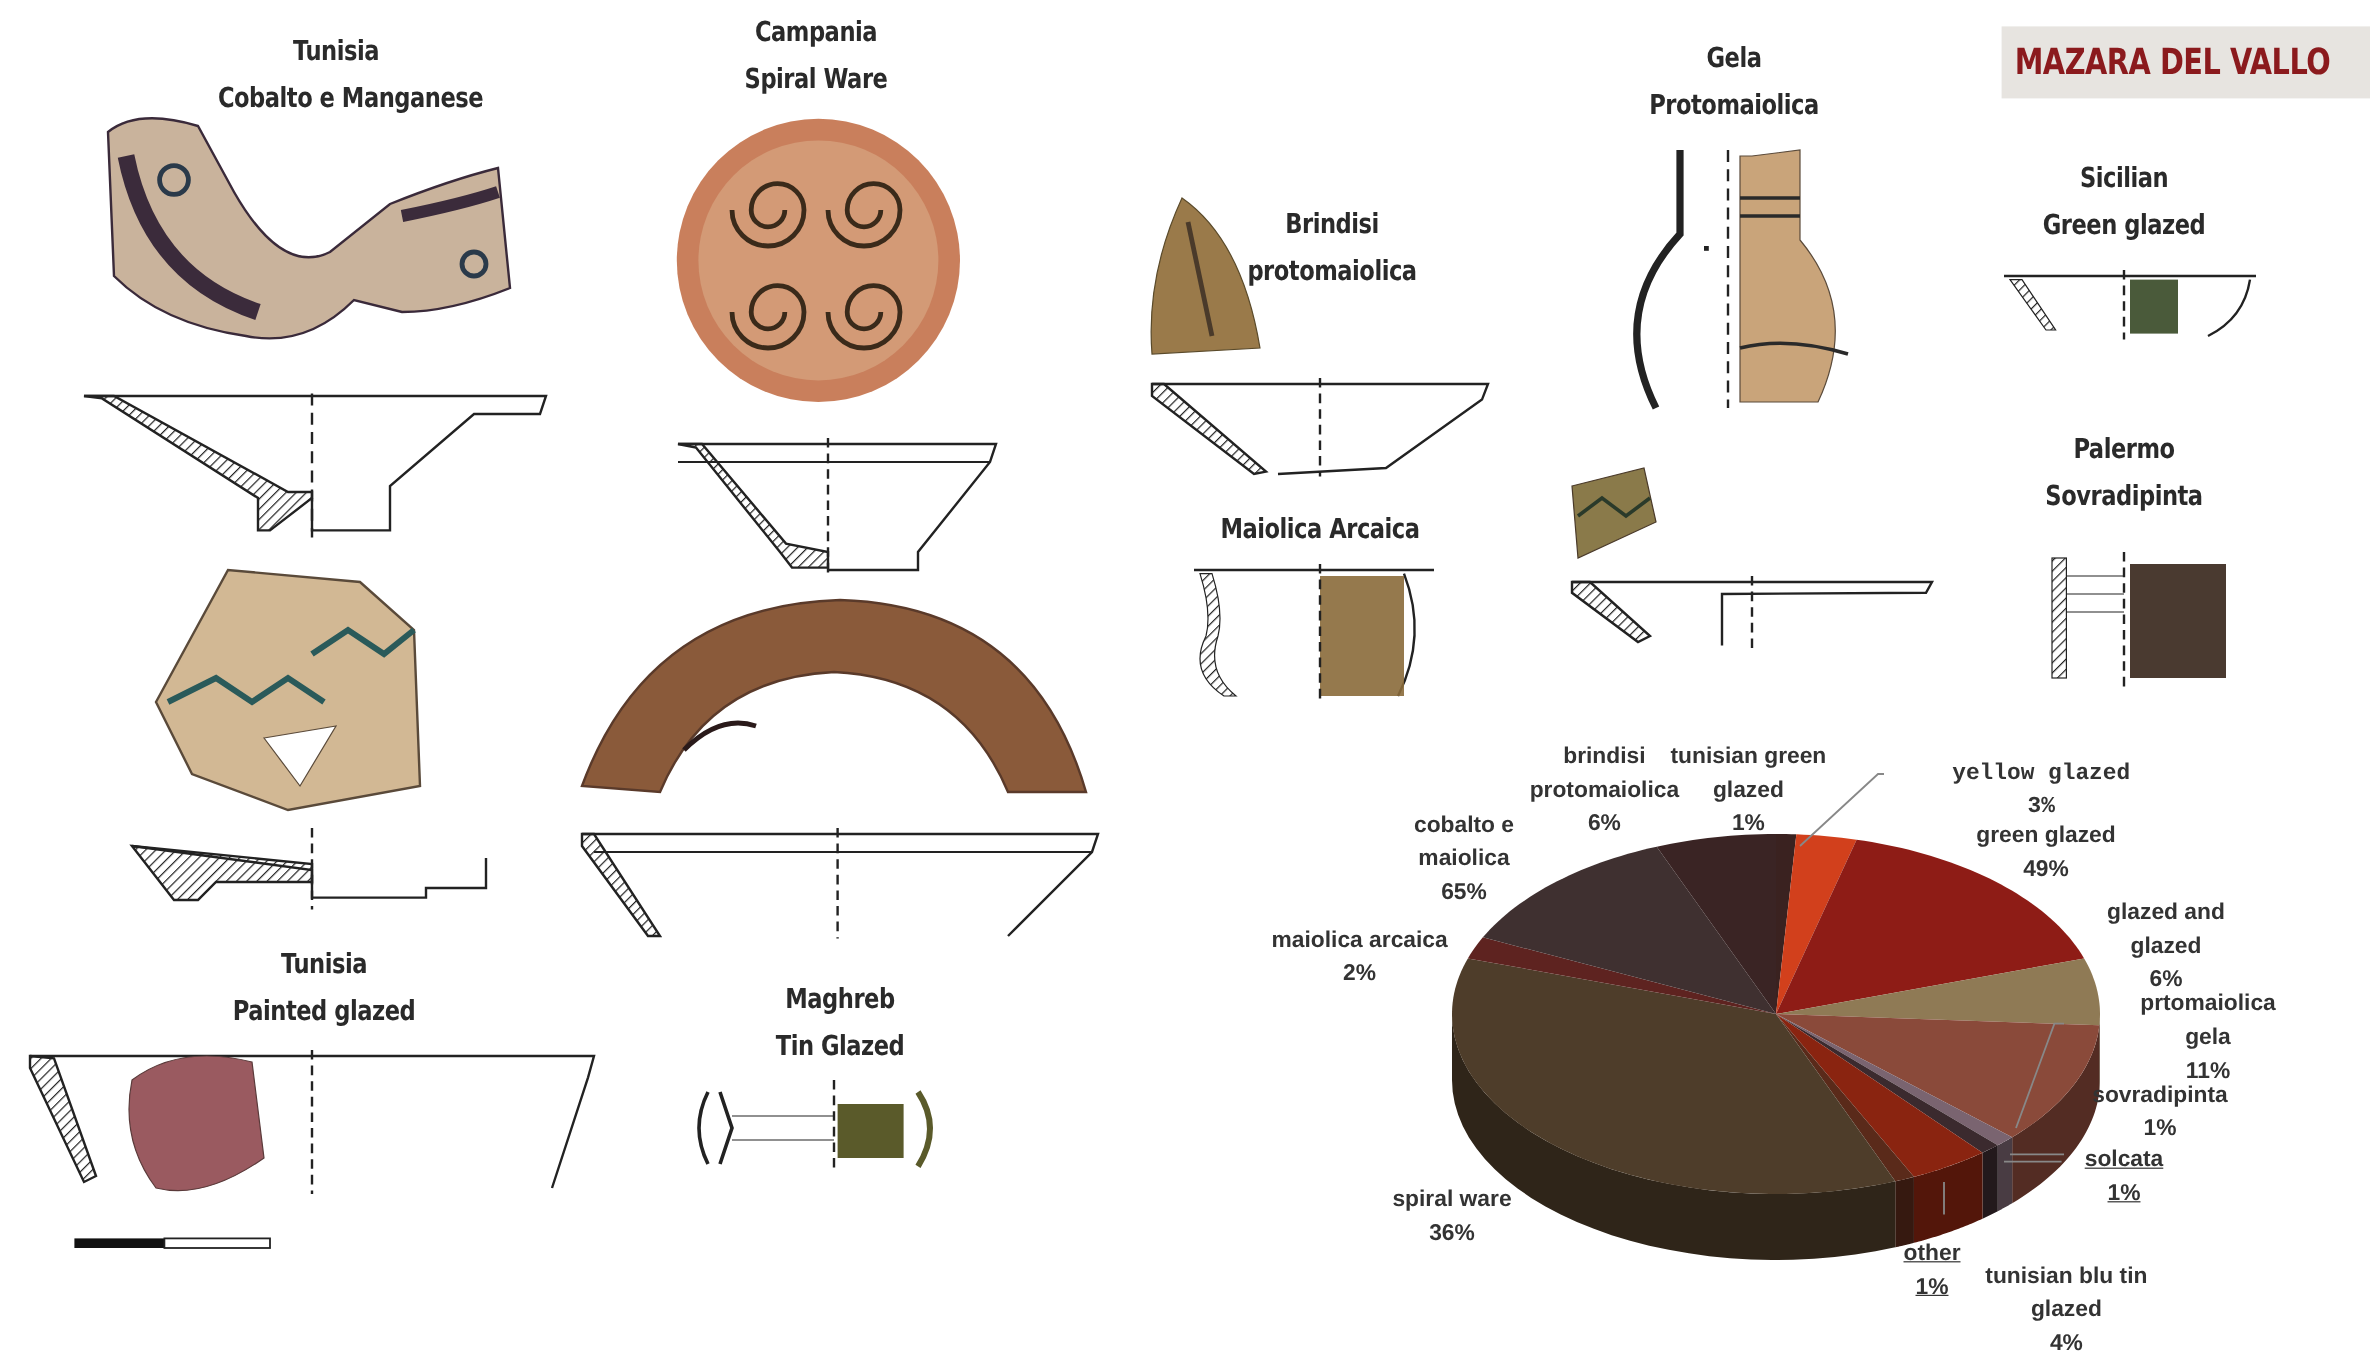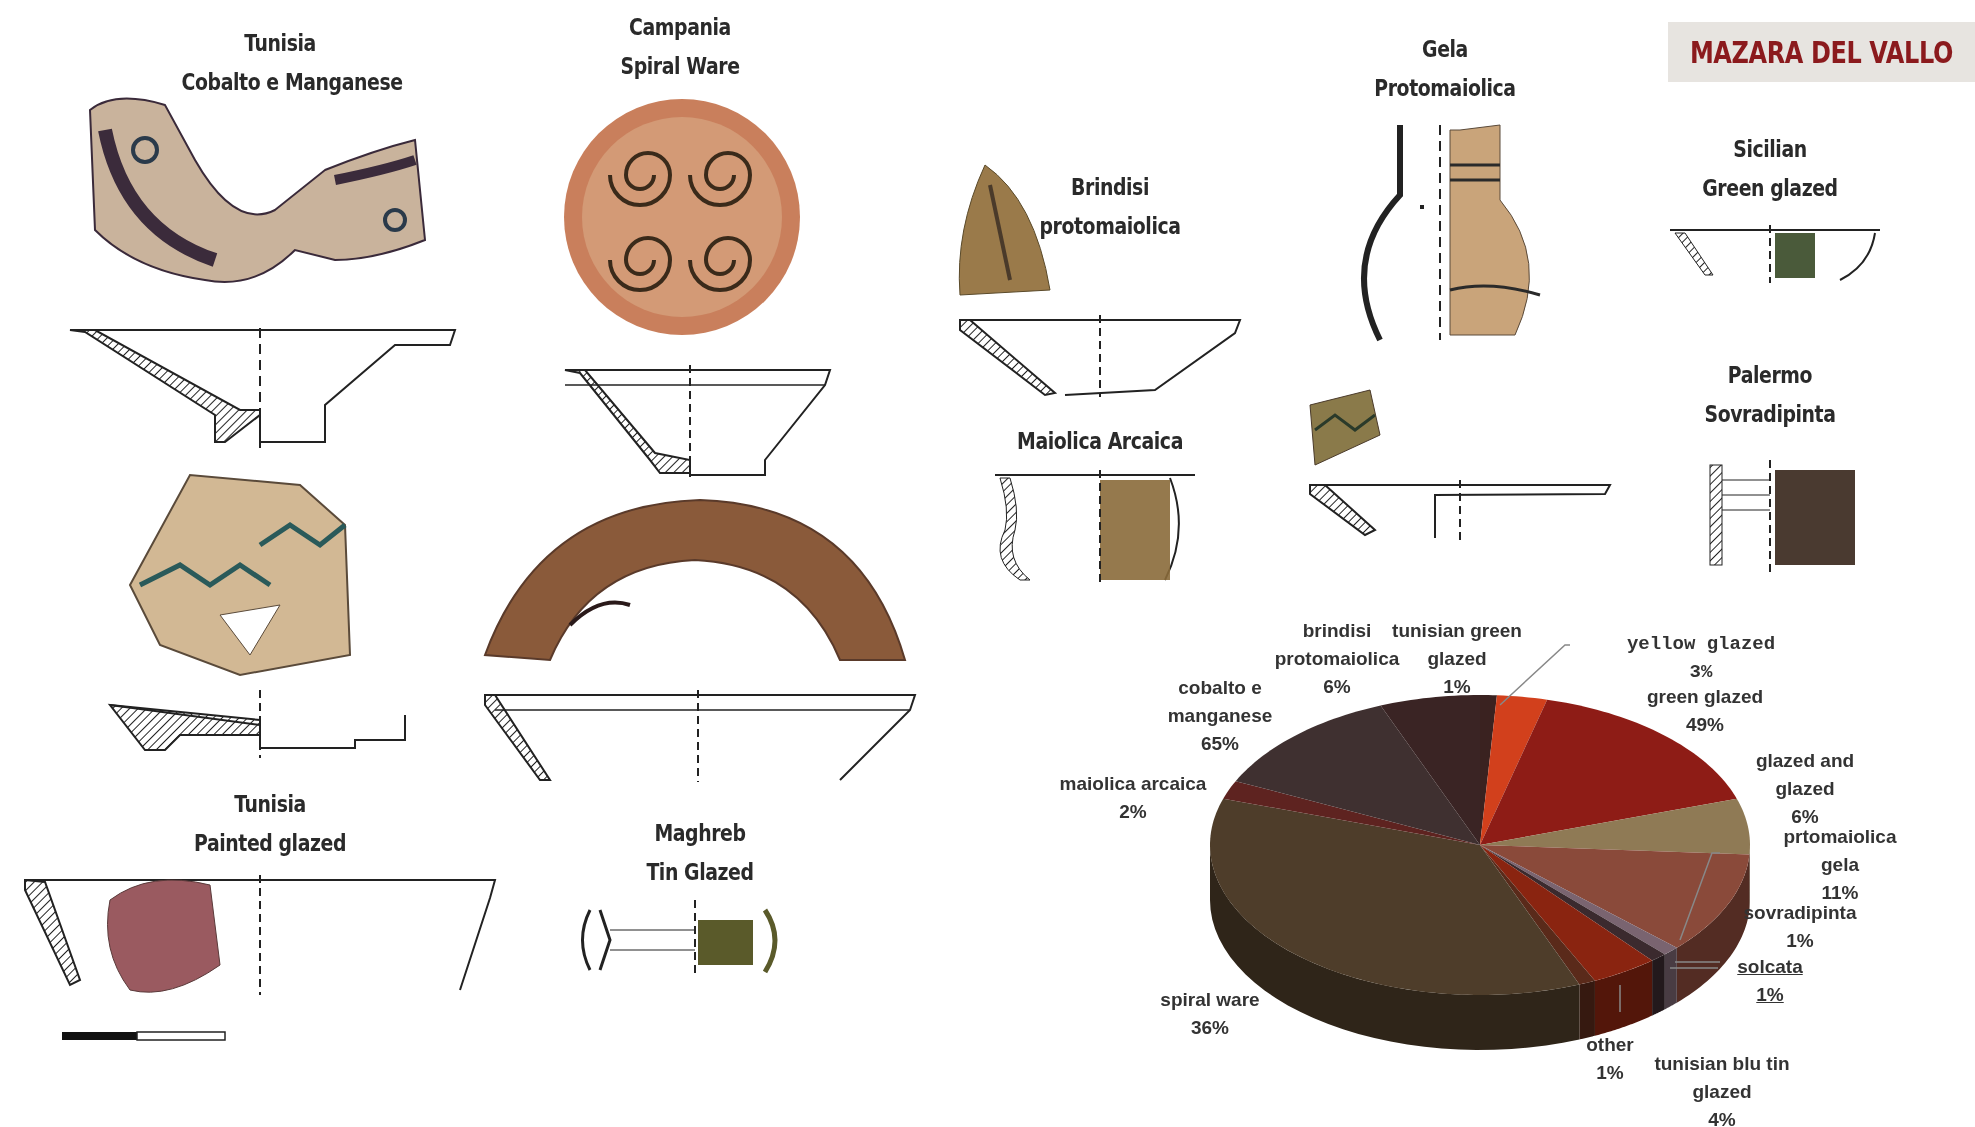--- a/index.html
+++ b/index.html
@@ -1,18 +1,18 @@
 <!DOCTYPE html>
 <html><head>
 <meta charset="utf-8">
 <style>
   html,body{margin:0;padding:0;background:#ffffff;}
   body{width:1975px;height:1127px;position:relative;overflow:hidden;font-family:"DejaVu Sans Condensed","DejaVu Sans",sans-serif;}
   .title{position:absolute;text-align:center;font-family:"DejaVu Sans",sans-serif;font-weight:bold;font-size:23px;line-height:39px;color:#2a2a2a;letter-spacing:-0.5px;transform:scaleX(0.82);transform-origin:center top;white-space:nowrap;}
-  .banner{position:absolute;left:1668px;top:22px;width:307px;height:60px;background:#e7e4e0;display:flex;align-items:center;justify-content:center;}
+  .banner{position:absolute;left:1668px;top:22px;width:307px;height:60px;background:#e7e4e0;display:flex;align-items:center;justify-content:flex-end;}
   .banner span{font-family:"DejaVu Sans",sans-serif;font-weight:bold;font-size:30px;color:#8b1a1d;transform:scaleX(0.8);white-space:nowrap;letter-spacing:-0.5px;}
   .art{position:absolute;}
   .plabel{position:absolute;text-align:center;font-family:"Liberation Sans",sans-serif;font-weight:bold;font-size:19px;line-height:28px;color:#333333;white-space:nowrap;}
   svg{display:block;}
 </style>
 </head>
 <body>
 
 <div class="banner">
   <span>MAZARA DEL VALLO</span>
@@ -215,21 +215,21 @@
 <div class="plabel" style="left:1626px;top:630px;width:150px;font-family:Liberation Mono, monospace;">
     <div>yellow glazed</div>
     <div>3%</div>
   </div>
 <div class="plabel" style="left:1630px;top:683px;width:150px;">
     <div>green glazed</div>
     <div>49%</div>
   </div>
 <div class="plabel" style="left:1160px;top:674px;width:120px;">
     <div>cobalto e</div>
-    <div>manganese</div>
+    <div>maiolica</div>
     <div>65%</div>
   </div>
 <div class="plabel" style="left:1740px;top:747px;width:130px;">
     <div>glazed and</div>
     <div>glazed</div>
     <div>6%</div>
   </div>
 <div class="plabel" style="left:1048px;top:770px;width:170px;">
     <div>maiolica arcaica</div>
     <div>2%</div>
@@ -249,21 +249,21 @@
   </div>
 <div class="plabel" style="left:1140px;top:986px;width:140px;">
     <div>spiral ware</div>
     <div>36%</div>
   </div>
 <div class="plabel" style="left:1642px;top:1050px;width:160px;">
     <div>tunisian blu tin</div>
     <div>glazed</div>
     <div>4%</div>
   </div>
-<div class="plabel" style="left:1570px;top:1031px;width:80px;">
+<div class="plabel" style="left:1570px;top:1031px;width:80px;text-decoration:underline;">
     <div>other</div>
     <div>1%</div>
   </div>
 
 <svg class="art" style="left:1450px;top:640px" width="330" height="420" viewBox="0 0 330 420">
   <path d="M50,65 L115,5 L120,5" fill="none" stroke="#888" stroke-width="1.5"></path>
   <path d="M230,300 L262,213 L270,213" fill="none" stroke="#888" stroke-width="1.5"></path>
   <path d="M225,322 L270,322" fill="none" stroke="#888" stroke-width="1.5"></path>
   <path d="M220,328 L268,328" fill="none" stroke="#888" stroke-width="1.5"></path>
   <path d="M170,345 L170,372" fill="none" stroke="#888" stroke-width="1.5"></path>

